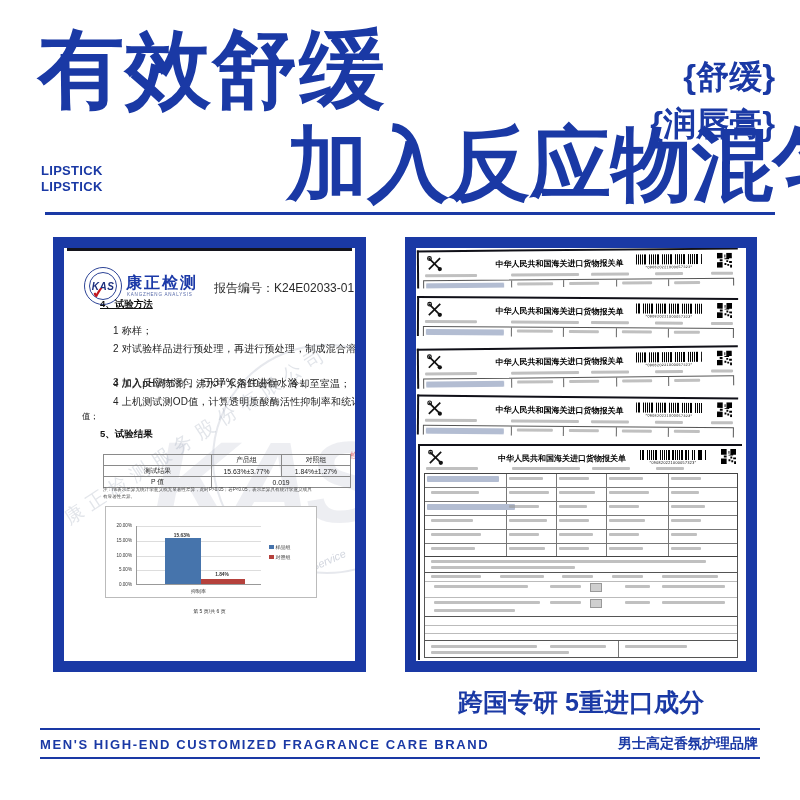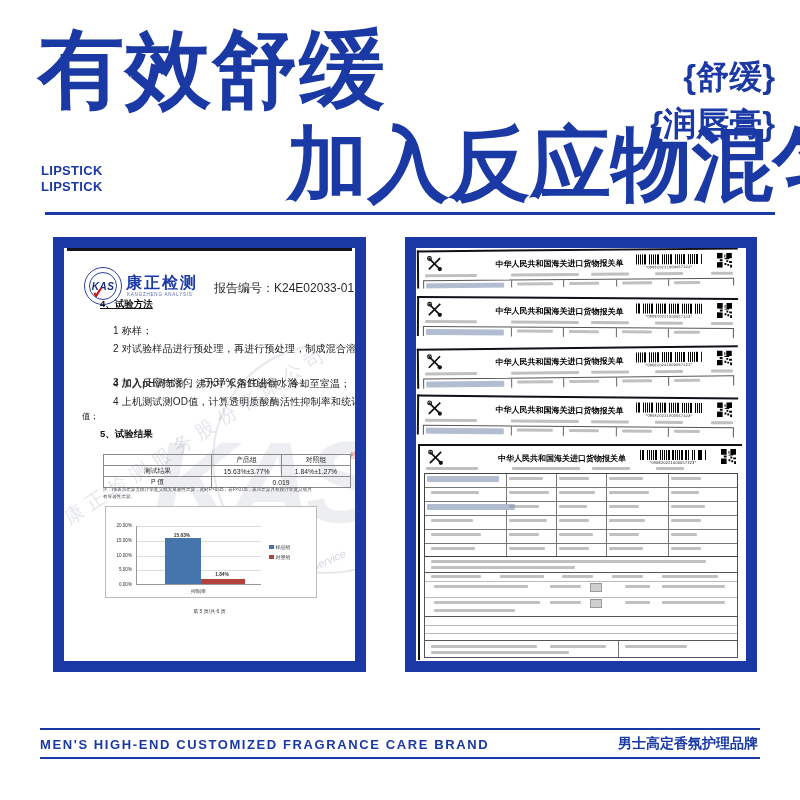--- a/index.html
+++ b/index.html
@@ -419,20 +419,21 @@
       <div class="bd-foot">
         <span class="vl" style="left:62%;"></span>
         <div class="bar-g" style="left:2%;top:4px;width:34%;"></div>
         <div class="bar-g" style="left:40%;top:4px;width:18%;"></div>
         <div class="bar-g" style="left:2%;top:10px;width:44%;"></div>
         <div class="bar-g" style="left:64%;top:4px;width:20%;"></div>
       </div>
     </div>
   </div>
 
+  <div class="caption cap-right">跨国专研 5重进口成分</div>
   <div class="rule2"></div>
   <div class="brand-row">
     <span class="brand-en">MEN'S HIGH-END CUSTOMIZED FRAGRANCE CARE BRAND</span>
     <span class="brand-cn">男士高定香氛护理品牌</span>
   </div>
   <div class="rule3"></div>
 
 </div>
 
 </body></html>

